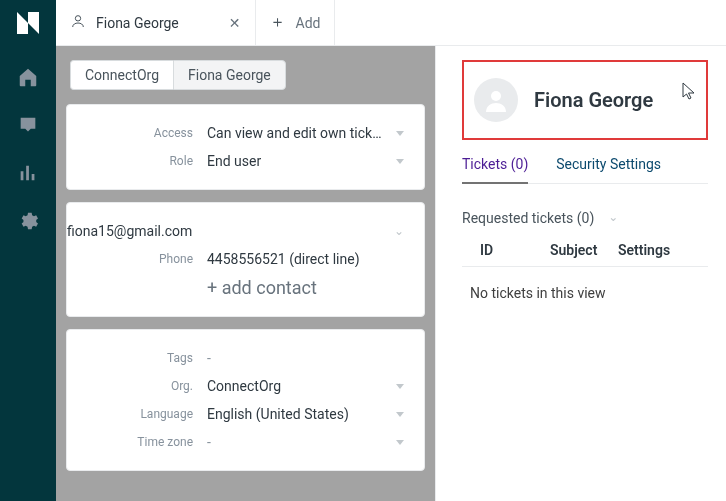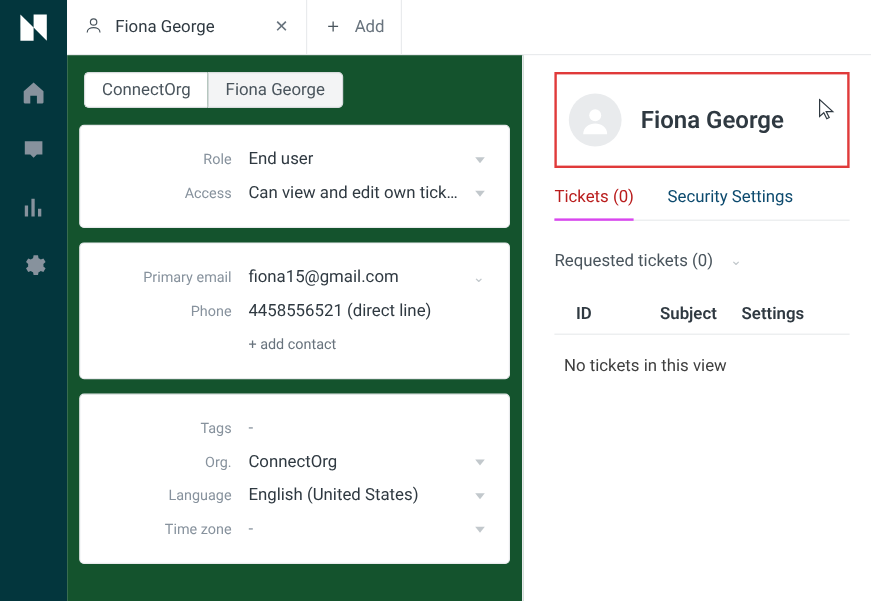--- a/index.html
+++ b/index.html
@@ -76,21 +76,21 @@
     .tab .close-x { color:#68737d; font-size:14px; margin-left: 40px; }
     .tab .plus { font-size: 16px; color:#49545c; }
     
     .content { flex:1; display:flex; min-height:0; }
     .left-panel {
       width: 380px;
       border-right: 1px solid #e9ebed;
       overflow-y: auto;
       padding: 14px 0 0 0;
       flex-shrink: 0;
-      background: #14532d;
+      background: #a3a3a3;
     }
     
     .crumbs { display:flex; gap:0; margin: 0 0 14px 14px; }
     .crumb {
       border: 1px solid #d8dcde;
       padding: 6px 14px;
       font-size: 14px;
       color: #49545c;
       background:#fff;
       cursor:pointer;
@@ -136,21 +136,21 @@
       border-right:4px solid transparent;
       border-top:5px solid #c2c8cc;
       margin-left:8px;
       flex-shrink:0;
     }
     .chev {
       color:#c2c8cc;
       font-size:12px;
       margin-left:8px;
     }
-    .add-contact { color:#68737d; font-size:12px; cursor:pointer; }
+    .add-contact { color:#68737d; font-size:18px; cursor:pointer; }
     .dash { color:#87929d; }
     .truncate { white-space:nowrap; overflow:hidden; text-overflow:ellipsis; }
     .two-line { white-space: normal; }
     
     .right-panel { flex:1; padding: 10px 18px 0 26px; min-width:0; position:relative; }
     .profile-head {
       display:flex;
       align-items:center;
       gap:16px;
       padding: 14px 14px 14px 10px;
@@ -173,33 +173,33 @@
       margin-top: 16px;
       border-bottom: 1px solid #e9ebed;
     }
     .subtab {
       padding-bottom: 10px;
       font-size:14px;
       color:#0c4a6e;
       cursor:pointer;
     }
     .subtab.active {
-      color:#b91c1c;
-      border-bottom: 2px solid #d946ef;
+      color:#4c1d95;
+      border-bottom: 2px solid #737373;
       margin-bottom:-1px;
     }
     .req-header {
       margin-top: 26px;
       font-size:14px;
       color:#49545c;
       display:flex;
       gap:6px;
       cursor:pointer;
     }
-    .tickets-table { margin-top: 20px; }
+    .tickets-table { margin-top: 8px; }
     .th-row {
       display:flex;
       padding: 8px 0 8px 18px;
       font-size:14px;
       font-weight:600;
       color:#2f3941;
       border-bottom:1px solid #e9ebed;
     }
     .th-id { width:70px; }
     .th-subject { flex:1; }
@@ -265,38 +265,37 @@
 
   <div class="content">
     <div class="left-panel">
       <div class="crumbs">
         <div class="crumb">ConnectOrg</div>
         <div class="crumb">Fiona George</div>
       </div>
 
       <div class="card">
         <div class="field-row">
+          <div class="field-label">Access</div>
+          <div class="field-value select">
+            <span class="truncate">Can view and edit own tick…</span>
+            <span class="caret"></span>
+          </div>
+        </div>
+        <div class="field-row">
           <div class="field-label">Role</div>
           <div class="field-value select">
             <span class="truncate">End user</span>
             <span class="caret"></span>
           </div>
         </div>
-        <div class="field-row">
-          <div class="field-label">Access</div>
-          <div class="field-value select">
-            <span class="truncate">Can view and edit own tick…</span>
-            <span class="caret"></span>
-          </div>
-        </div>
       </div>
 
       <div class="card">
         <div class="field-row">
-          <div class="field-label two-line">Primary email</div>
           <div class="field-value">
             <span class="truncate">fiona15@gmail.com</span>
             <span class="chev">⌄</span>
           </div>
         </div>
         <div class="field-row">
           <div class="field-label">Phone</div>
           <div class="field-value">
             <span class="truncate">4458556521 (direct line)</span>
           </div>

